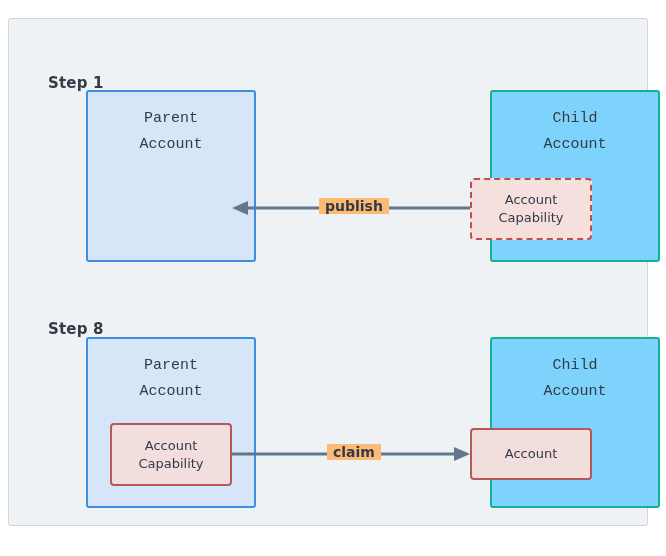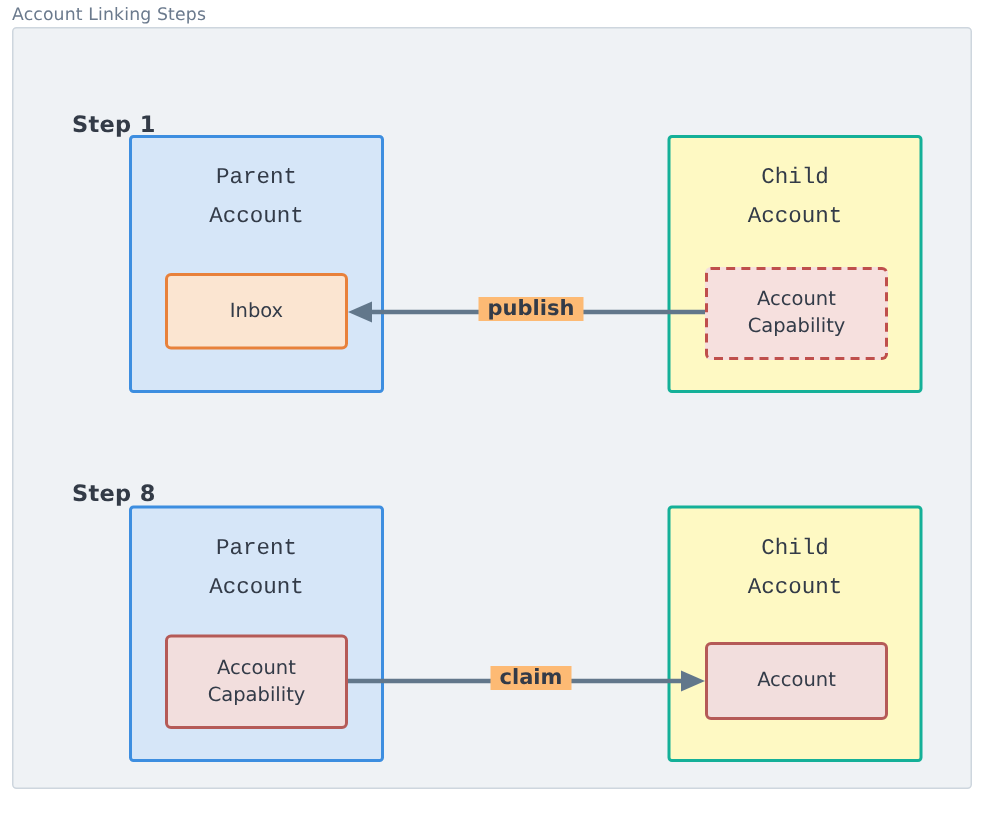--- a/index.html
+++ b/index.html
@@ -70,22 +70,23 @@
     font-size: 15px;
     line-height: 26px;
     color: #333b48;
     white-space: pre-line;
   }
   .parent-node {
     background: #d6e6f8;
     border: 2px solid #3d8ee0;
   }
   .child-node {
-    background: #fef9c3;
+    background: #7dd3fc;
     border: 2px solid #14b098;
+    margin-left: 45px;
   }
 
   
   .inner-box {
     position: absolute;
     box-sizing: border-box;
     border-radius: 4px;
     display: flex;
     align-items: center;
     justify-content: center;
@@ -131,31 +132,27 @@
     padding: 0 6px;
     white-space: nowrap;
     font-weight: bold;
   }
 </style>
 </head>
 <body>
 
 <div id="diagram-root">
 
-  <div class="frame-title">Account Linking Steps</div>
   <div class="frame-box"></div>
 
   <div class="step-label" id="step-1-label">Step 1</div>
 
   <div class="node parent-node" style="left:86px; top:90px; width:170px; height:172px;">
     <div class="node-title" style="top:14px;">Parent
 Account</div>
-  </div>
-  <div class="inner-box box-inbox" style="left:110px; top:182px; width:122px; height:51px;">
-    <span class="inner-label">Inbox</span>
   </div>
 
   <div class="node child-node" style="left:445px; top:90px; width:170px; height:172px;">
     <div class="node-title" style="top:14px;">Child
 Account</div>
   </div>
   <div class="inner-box box-cap-dashed" style="left:470px; top:178px; width:122px; height:62px;">
     <span class="inner-label">Account
 Capability</span>
   </div>

